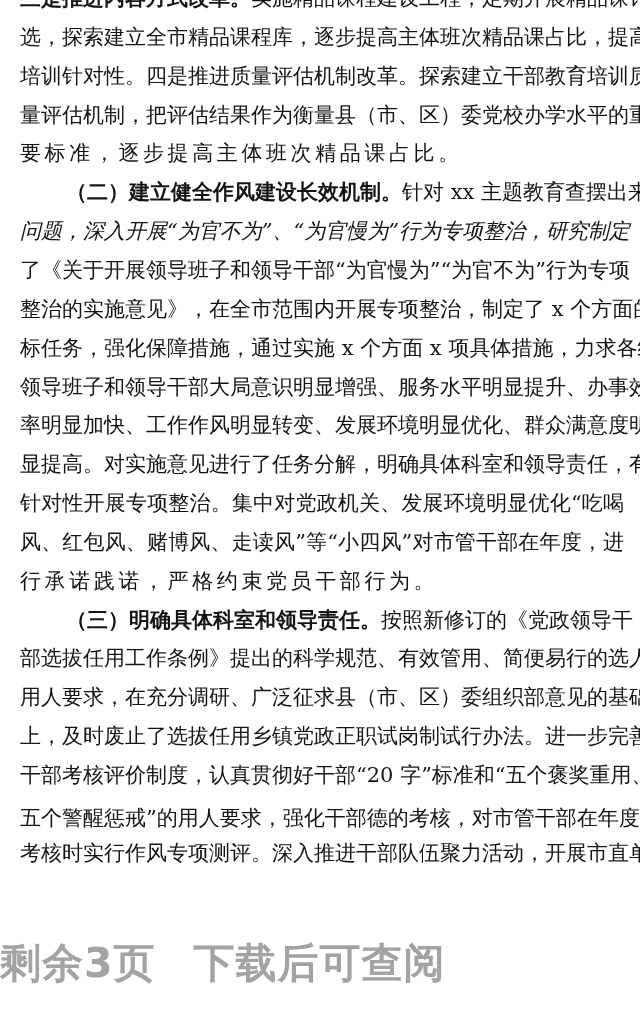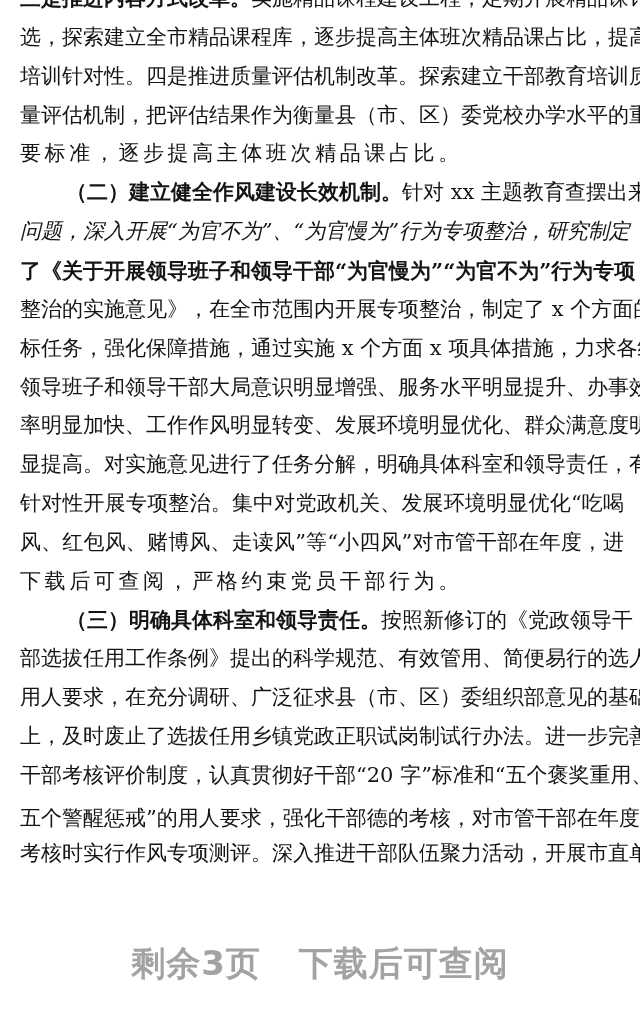--- a/index.html
+++ b/index.html
@@ -39,53 +39,52 @@
     }
     .bold {
       font-weight: bold;
       font-family: Liberation Serif, serif;
     }
     .watermark {
       position: absolute;
       left: 0;
       top: 940px;
       width: 640px;
-      text-align: center;
       font-family: "DejaVu Sans", "Liberation Sans", sans-serif;
       font-weight: bold;
-      font-size: 34px;
+      font-size: 41px;
       color: #a3a3a3;
       letter-spacing: 1px;
       line-height: 46px;
     }
     .watermark .gap {
       display: inline-block;
       width: 38px;
     }
   </style>
 </head>
 <body>
 
 <div class="page" id="doc">
     <div class="line justify" style="top: 0px;"><span class="bold">三是推进内容方式改革。</span><span>实施精品课程建设工程，定期开展精品课评</span></div>
     <div class="line justify" style="top: 38.85px;"><span>选，探索建立全市精品课程库，逐步提高主体班次精品课占比，提高</span></div>
     <div class="line justify" style="top: 77.7px;"><span>培训针对性。四是推进质量评估机制改革。探索建立干部教育培训质</span></div>
     <div class="line justify" style="top: 116.55px;"><span>量评估机制，把评估结果作为衡量县（市、区）委党校办学水平的重</span></div>
     <div class="line" style="top: 155.4px;"><span>要标准，逐步提高主体班次精品课占比。</span></div>
     <div class="line justify" style="top: 194.25px; left: 66px; width: 558px;"><span class="bold">（二）建立健全作风建设长效机制。</span><span>针对 xx 主题教育查摆出来的</span></div>
     <div class="line justify" style="top: 233.1px; font-style: italic;"><span>问题，深入开展“为官不为”、“为官慢为”行为专项整治，研究制定</span></div>
-    <div class="line justify" style="top: 271.95px; font-weight: bold;"><span>了《关于开展领导班子和领导干部“为官慢为”“为官不为”行为专项</span></div>
+    <div class="line justify" style="top: 271.95px;"><span>了《关于开展领导班子和领导干部“为官慢为”“为官不为”行为专项</span></div>
     <div class="line justify" style="top: 310.8px;"><span>整治的实施意见》，在全市范围内开展专项整治，制定了 x 个方面的目</span></div>
     <div class="line justify" style="top: 349.65px;"><span>标任务，强化保障措施，通过实施 x 个方面 x 项具体措施，力求各级</span></div>
     <div class="line justify" style="top: 388.5px;"><span>领导班子和领导干部大局意识明显增强、服务水平明显提升、办事效</span></div>
     <div class="line justify" style="top: 427.35px;"><span>率明显加快、工作作风明显转变、发展环境明显优化、群众满意度明</span></div>
     <div class="line justify" style="top: 466.2px;"><span>显提高。对实施意见进行了任务分解，明确具体科室和领导责任，有</span></div>
     <div class="line justify" style="top: 505.05px;"><span>针对性开展专项整治。集中对党政机关、发展环境明显优化“吃喝</span></div>
     <div class="line justify" style="top: 543.9px;"><span>风、红包风、赌博风、走读风”等“小四风”对市管干部在年度，进</span></div>
-    <div class="line" style="top: 582.75px;"><span>下载后可查阅，严格约束党员干部行为。</span></div>
+    <div class="line" style="top: 582.75px;"><span>行承诺践诺，严格约束党员干部行为。</span></div>
     <div class="line justify" style="top: 621.6px; left: 66px; width: 558px;"><span class="bold">（三）明确具体科室和领导责任。</span><span>按照新修订的《党政领导干</span></div>
     <div class="line justify" style="top: 660.45px;"><span>部选拔任用工作条例》提出的科学规范、有效管用、简便易行的选人</span></div>
     <div class="line justify" style="top: 699.3px;"><span>用人要求，在充分调研、广泛征求县（市、区）委组织部意见的基础</span></div>
     <div class="line justify" style="top: 738.15px;"><span>上，及时废止了选拔任用乡镇党政正职试岗制试行办法。进一步完善</span></div>
     <div class="line justify" style="top: 777px;"><span>干部考核评价制度，认真贯彻好干部“20 字”标准和“五个褒奖重用、</span></div>
     <div class="line justify" style="top: 820px;"><span>五个警醒惩戒”的用人要求，强化干部德的考核，对市管干部在年度</span></div>
     <div class="line justify" style="top: 854.7px;"><span>考核时实行作风专项测评。深入推进干部队伍聚力活动，开展市直单</span></div>
   </div>
 
 <div class="watermark">

